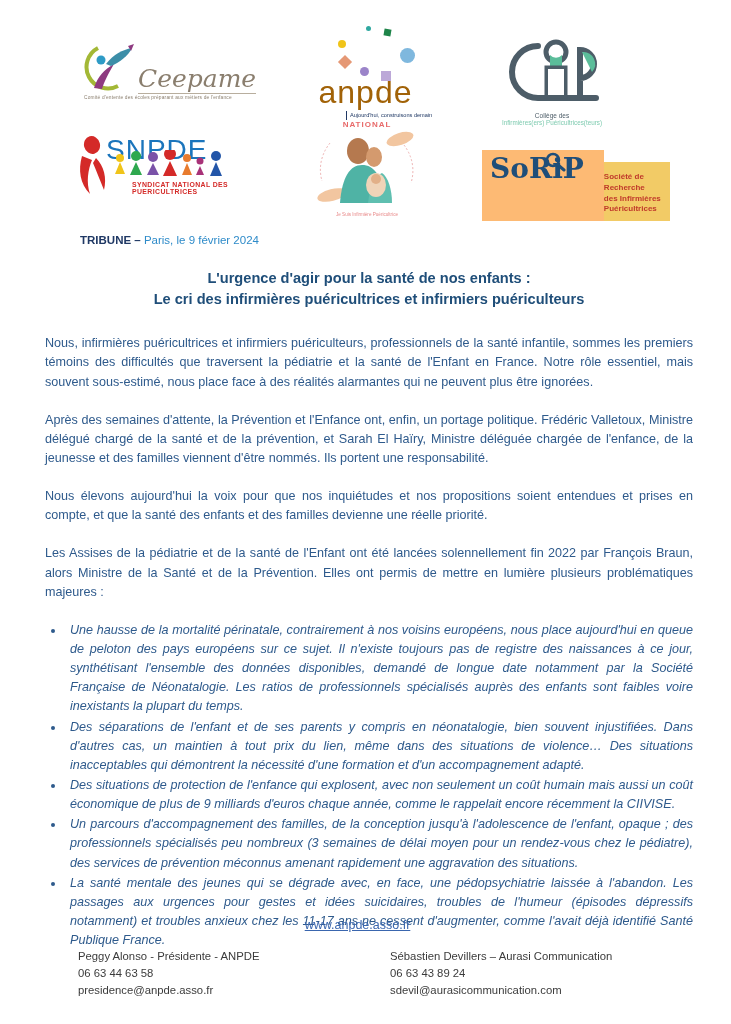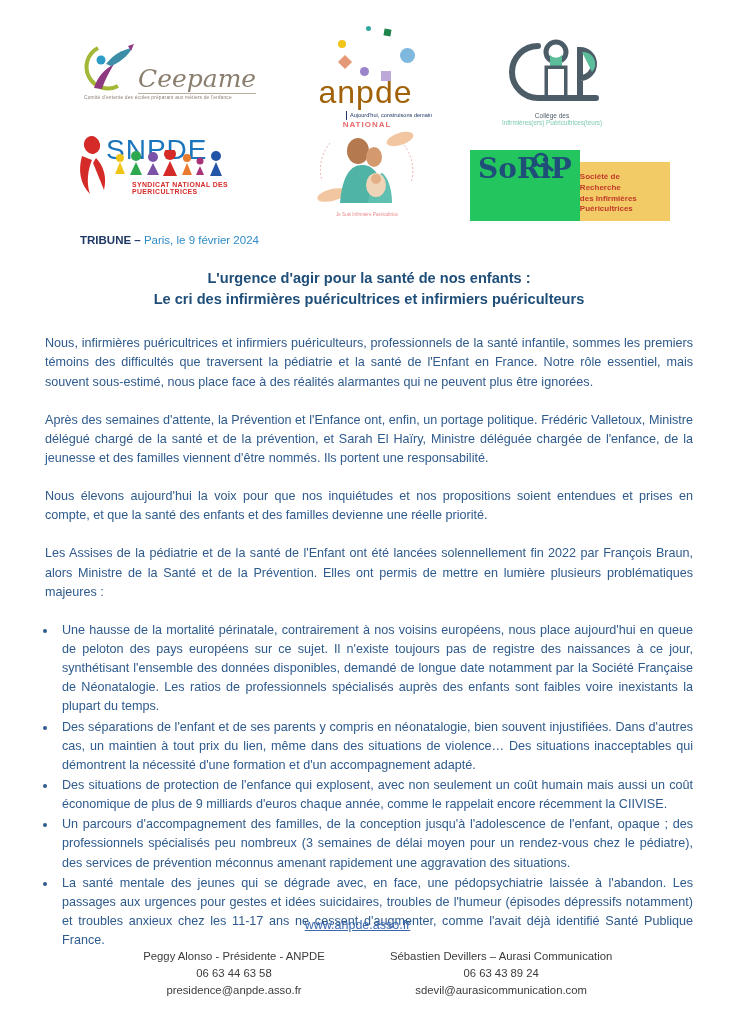--- a/index.html
+++ b/index.html
@@ -25,45 +25,45 @@
   .anpde-tag { margin-top:3px; margin-left:58px; font-size:5.6px; color:#1F3864; border-left:1.5px solid #1F3864; padding-left:3px; text-align:left; line-height:1.6; }
 
   .cip-sub1 { font-size:6.5px; color:#4D5D68; margin-top:4px; }
   .cip-sub2 { font-size:6.3px; color:#7FCBB0; }
 
   .snpde-tag { font-size:6.9px; font-weight:bold; color:#D42A28; letter-spacing:.4px; margin-top:1px; margin-left:26px; }
 
   .collectif-name { font-size:8px; font-weight:bold; color:#E86A6A; letter-spacing:1px; }
   .collectif-tag { font-size:4.6px; color:#E88A8A; margin-top:1px; }
 
-  .sorip-left { background:#22c55e; padding:4px 8px 6px 8px; position:relative; }
+  .sorip-left { background:#fdba74; padding:4px 20px 6px 8px; position:relative;margin-left:12px; }
   .sorip-word { font-family:"DejaVu Serif", serif; font-weight:bold; font-size:28px; color:#1F4E79; line-height:1.1; }
   .sorip-right { background:#F2CB66; padding:10px 8px 6px 0; flex:1;margin-top:12px; }
   .sorip-right div { font-size:8px; font-weight:bold; color:#C0392B; line-height:1.35; }
   .sorip-glass { position:absolute; top:2px; left:62px; }
 
   .ceep-name { font-family:"DejaVu Serif", serif; font-style:italic; font-size:25px; color:#8A7E6E; line-height:1;text-align:right; }
   .ceep-line { border-top:1px solid #B8AE9E; margin-top:2px; }
   .ceep-tag { font-size:4.8px; color:#8A7E6E; margin-top:1px; letter-spacing:.2px; }
 
   
   .doc { position:absolute; left:45px; right:38px; top:234px; color:#2E5A8C; }
   .tribune { padding-left:35px; font-size:11.5px; margin-bottom:22px; }
   .tribune b { color:#1F3864; font-weight:bold; }
   .tribune .date { color:#2E8BC9; }
   .title { text-align:center; font-weight:bold; font-size:14.6px; color:#1F4E79; line-height:1.45; margin-bottom:24px; }
   .doc p.body { font-size:12.6px; line-height:1.52; text-align:justify; margin-bottom:19px; }
-  .doc ul { margin-top:9px; margin-left:12px; }
+  .doc ul { margin-top:9px; margin-left:20px;font-style:italic; }
   .doc ul li { font-size:12.6px; line-height:1.52; text-align:justify; padding-left:5px; margin-bottom:1px; }
 
   
   .weblink-row { position:absolute; top:915px; left:0; right:16px; text-align:center; }
   .weblink { font-size:12.5px; color:#3A66AE; text-decoration:underline; }
   .contacts { position:absolute; top:948px; left:78px; right:40px; display:flex; color:#3B3B3B; }
-  .contact { font-size:11.3px; line-height:1.5;text-align:center; }
+  .contact { font-size:11.3px; line-height:1.5; }
   .contact.left { width:312px; }
 </style>
 </head>
 <body>
 
 <div class="page">
 
   <div class="logo ceepame">
     <div style="display:flex; align-items:flex-end;">
       <span>

